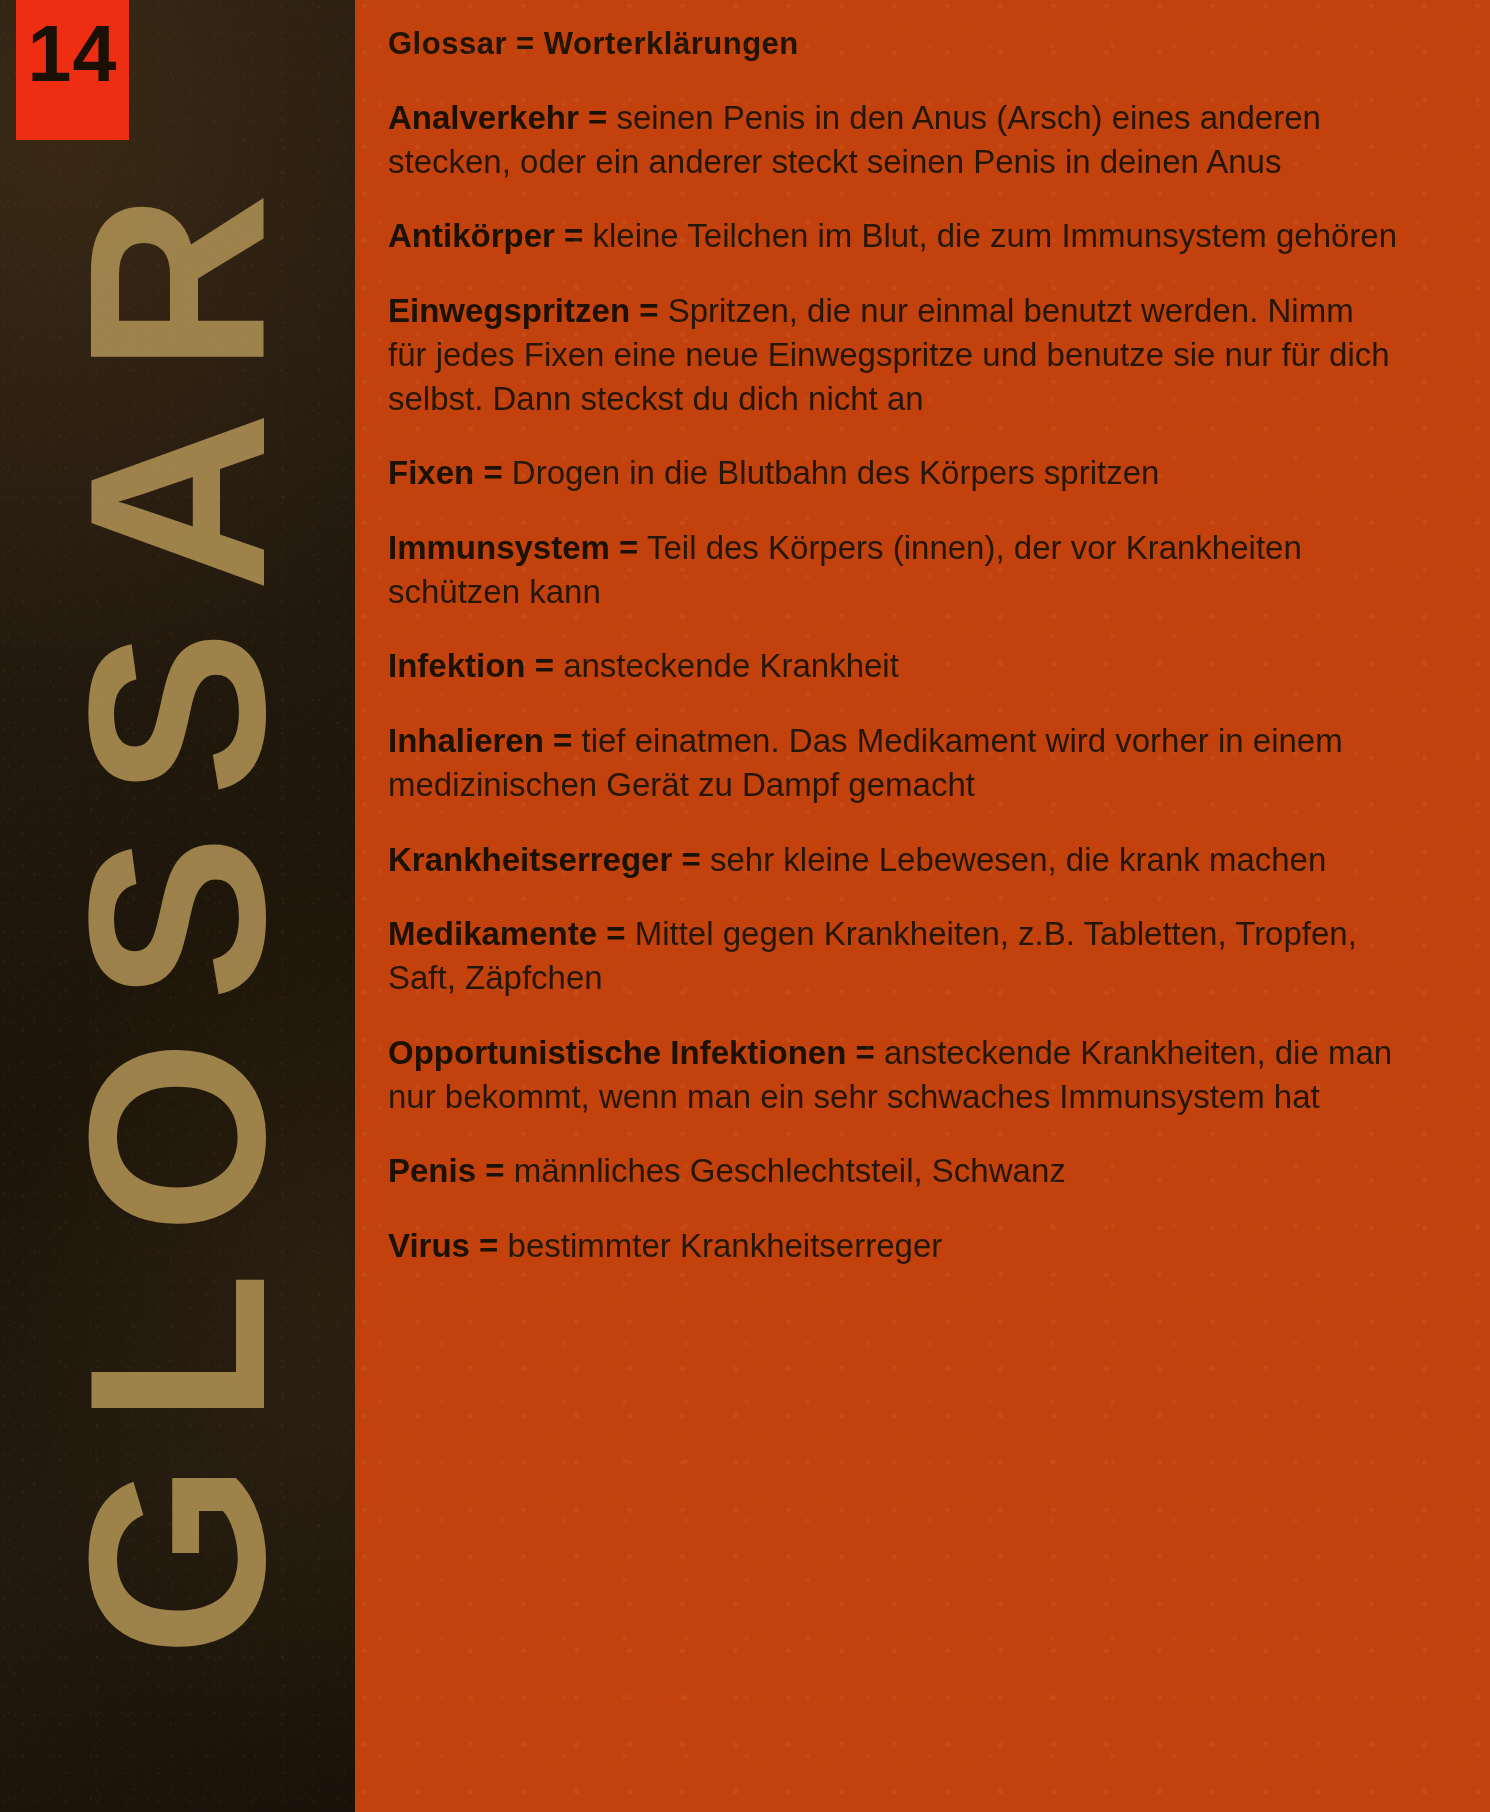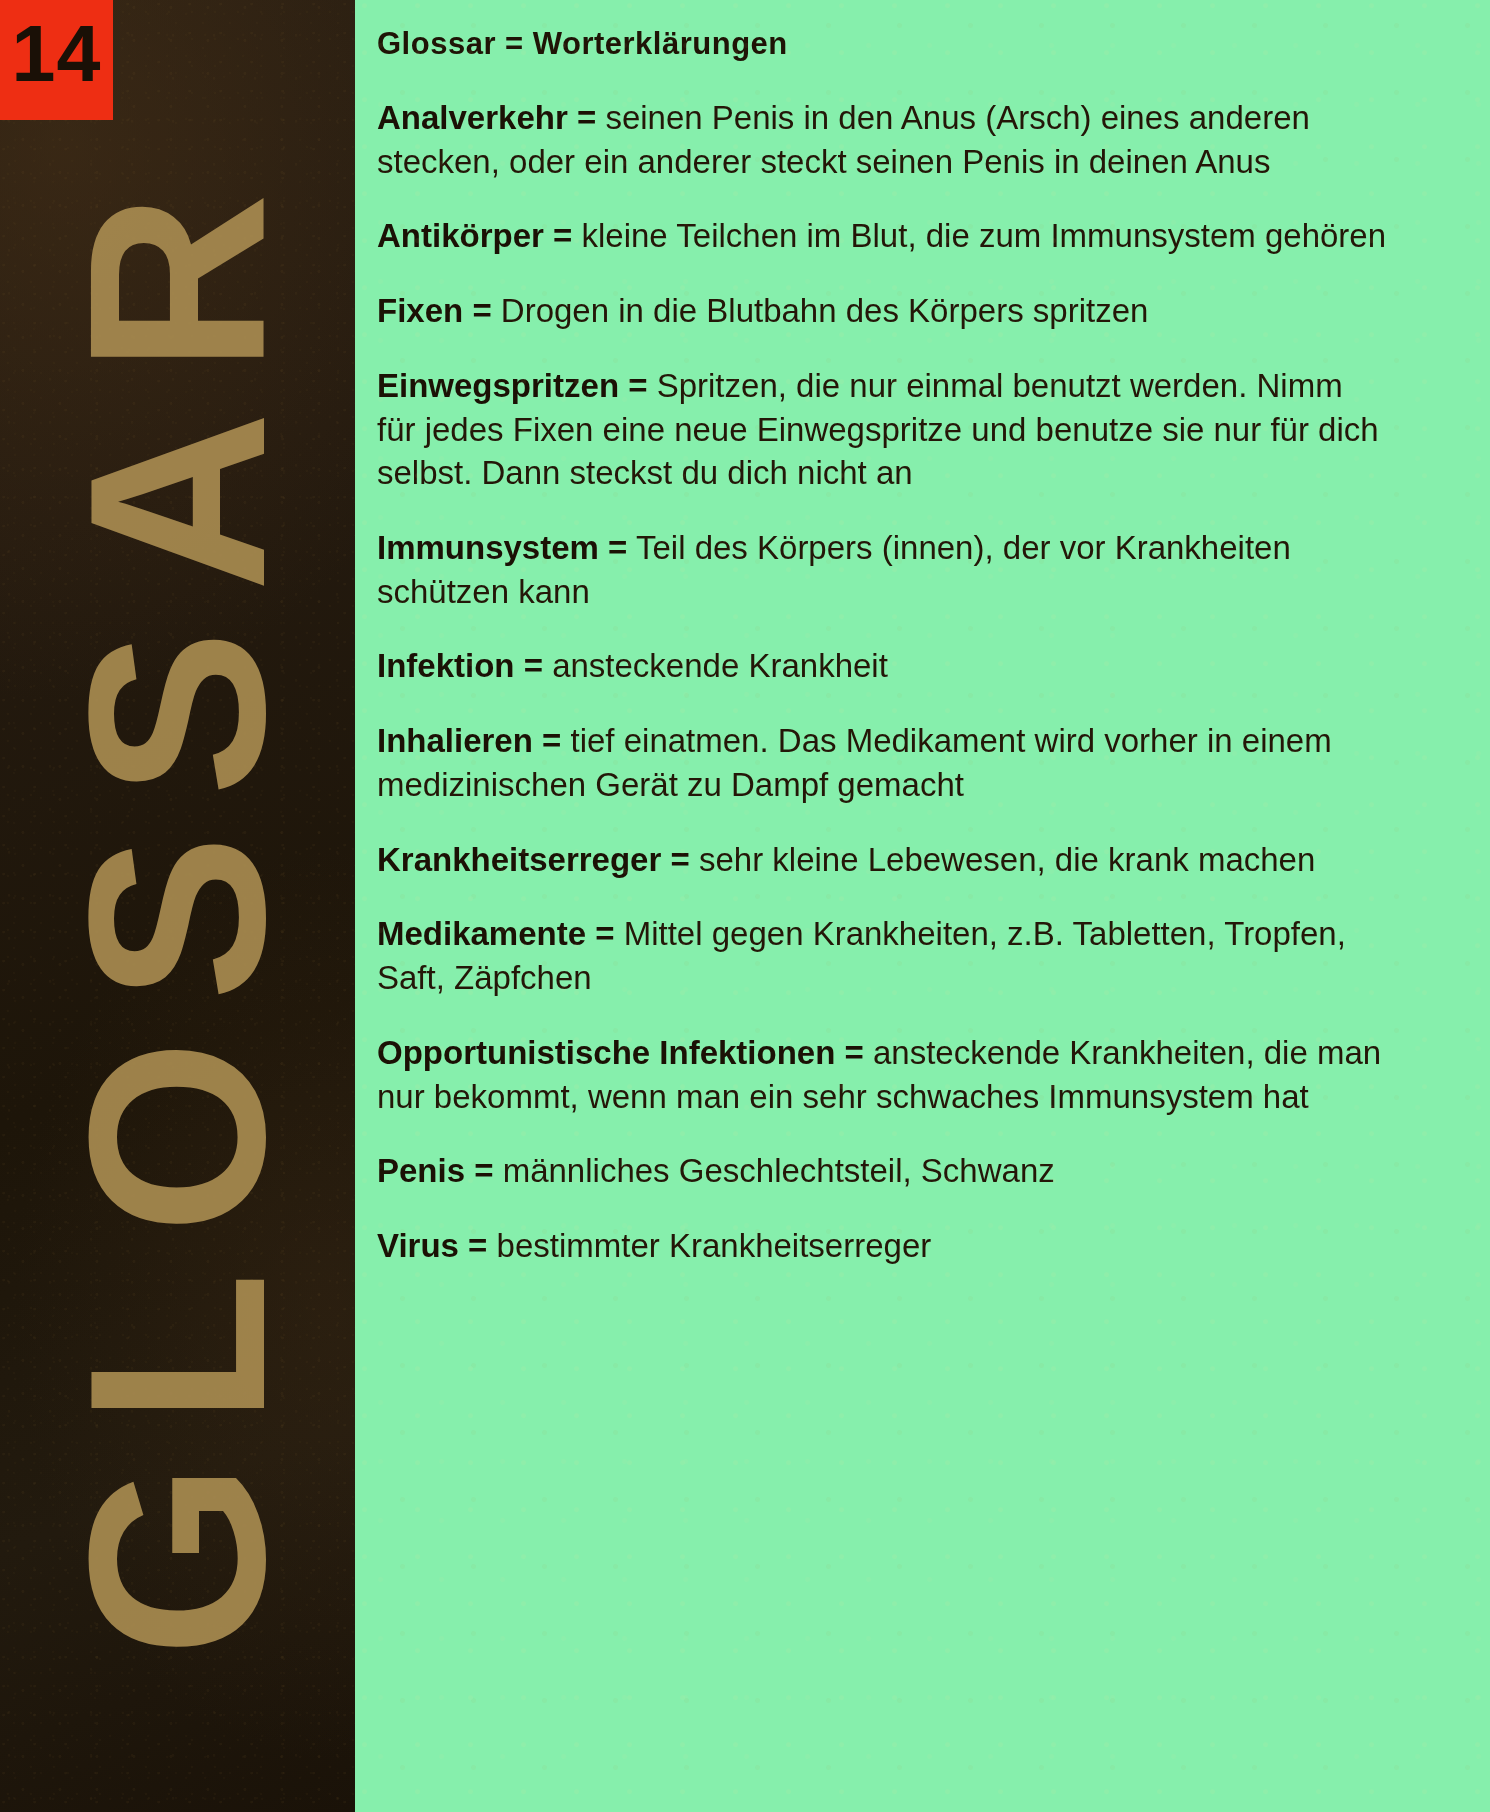--- a/index.html
+++ b/index.html
@@ -42,24 +42,24 @@
       radial-gradient(circle at 80% 66%, rgba(100,76,34,0.17) 0 1.1px, transparent 1.5px),
       radial-gradient(circle at 22% 82%, rgba(118,90,42,0.19) 0 1.2px, transparent 1.6px),
       radial-gradient(circle at 52% 92%, rgba(108,82,38,0.16) 0 1.0px, transparent 1.4px);
     background-size: 31px 29px, 23px 27px, 37px 33px, 19px 21px, 41px 43px, 27px 25px;
     pointer-events: none;
   }
 
   
   .page-number-box {
     position: absolute;
-    left: 0;
+    left: 16px;
     top: 0;
     width: 113px;
-    height: 120px;
+    height: 140px;
     background: #EE2E13;
     display: flex;
     align-items: flex-start;
     justify-content: center;
     z-index: 5;
   }
   .page-number-box .num {
     font-size: 79px;
     font-weight: 600;
     color: #1a1006;
@@ -95,23 +95,23 @@
     font-family: "Liberation Sans", sans-serif;
   }
 
   
   .content {
     position: absolute;
     left: 355px;
     top: 0;
     width: 1135px;
     height: 1812px;
-    background: #86efac;
+    background: #c2410c;
     box-sizing: border-box;
-    padding: 26px 60px 0 22px;
+    padding: 26px 60px 0 33px;
   }
   .content-inner {
     color: #241708;
   }
 
   .doc-title {
     font-size: 31px;
     font-weight: 700;
     letter-spacing: 0.5px;
     margin: 0 0 34px 0;
@@ -171,22 +171,22 @@
   <div class="page-number-box">
     <span class="num">14</span>
   </div>
 
   <div class="content">
     <div class="content-inner">
       <h1 class="doc-title">Glossar = Worterklärungen</h1>
       <div id="entries">
           <p class="entry"><span class="term">Analverkehr</span> <span class="eq">=</span> <span class="def">seinen Penis in den Anus (Arsch) eines anderen stecken, oder ein anderer steckt seinen Penis in deinen Anus</span></p>
           <p class="entry"><span class="term">Antikörper</span> <span class="eq">=</span> <span class="def">kleine Teilchen im Blut, die zum Immunsystem gehören</span></p>
+          <p class="entry"><span class="term">Einwegspritzen</span> <span class="eq">=</span> <span class="def">Spritzen, die nur einmal benutzt werden. Nimm für jedes Fixen eine neue Einwegspritze und benutze sie nur für dich selbst. Dann steckst du dich nicht an</span></p>
           <p class="entry"><span class="term">Fixen</span> <span class="eq">=</span> <span class="def">Drogen in die Blutbahn des Körpers spritzen</span></p>
-          <p class="entry"><span class="term">Einwegspritzen</span> <span class="eq">=</span> <span class="def">Spritzen, die nur einmal benutzt werden. Nimm für jedes Fixen eine neue Einwegspritze und benutze sie nur für dich selbst. Dann steckst du dich nicht an</span></p>
           <p class="entry"><span class="term">Immunsystem</span> <span class="eq">=</span> <span class="def">Teil des Körpers (innen), der vor Krankheiten schützen kann</span></p>
           <p class="entry"><span class="term">Infektion</span> <span class="eq">=</span> <span class="def">ansteckende Krankheit</span></p>
           <p class="entry"><span class="term">Inhalieren</span> <span class="eq">=</span> <span class="def">tief einatmen. Das Medikament wird vorher in einem medizinischen Gerät zu Dampf gemacht</span></p>
           <p class="entry"><span class="term">Krankheitserreger</span> <span class="eq">=</span> <span class="def">sehr kleine Lebewesen, die krank machen</span></p>
           <p class="entry"><span class="term">Medikamente</span> <span class="eq">=</span> <span class="def">Mittel gegen Krankheiten, z.B. Tabletten, Tropfen, Saft, Zäpfchen</span></p>
           <p class="entry"><span class="term">Opportunistische Infektionen</span> <span class="eq">=</span> <span class="def">ansteckende Krankheiten, die man nur bekommt, wenn man ein sehr schwaches Immunsystem hat</span></p>
           <p class="entry"><span class="term">Penis</span> <span class="eq">=</span> <span class="def">männliches Geschlechtsteil, Schwanz</span></p>
           <p class="entry"><span class="term">Virus</span> <span class="eq">=</span> <span class="def">bestimmter Krankheitserreger</span></p>
         </div>
     </div>

